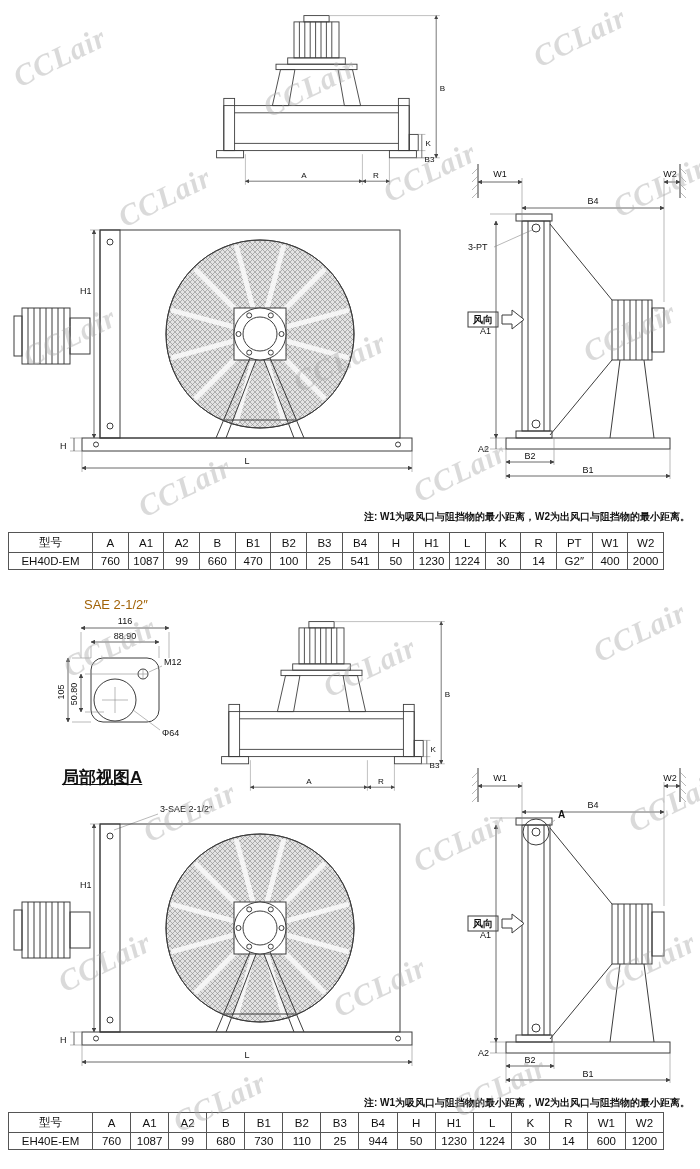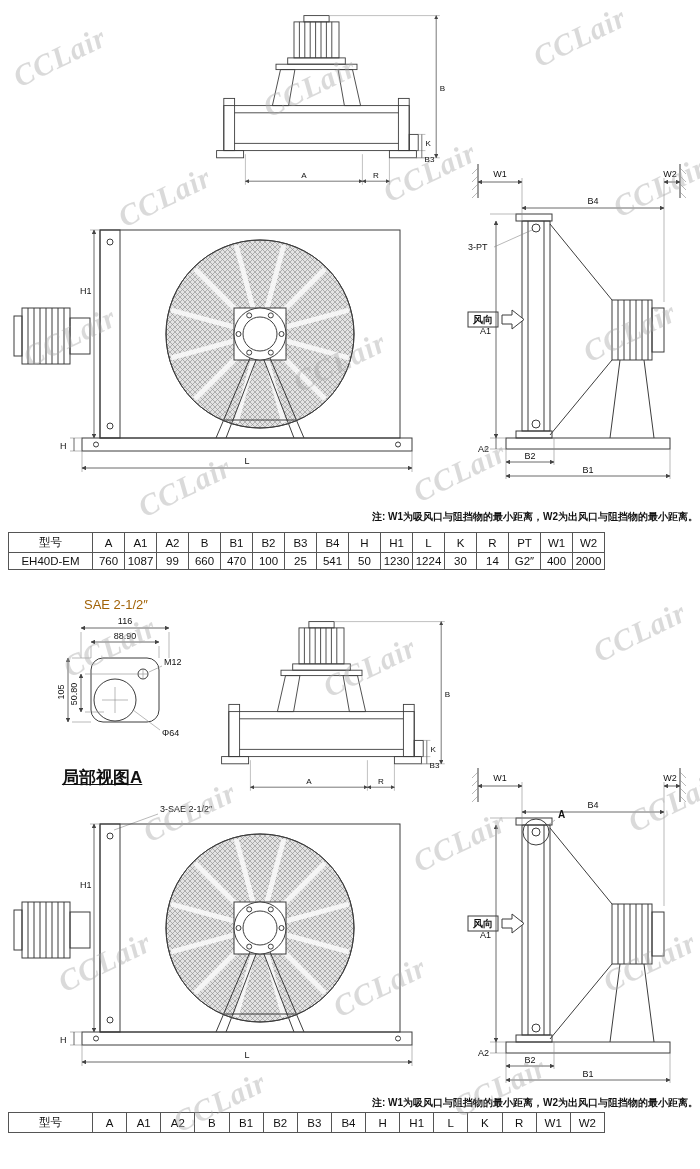--- a/index.html
+++ b/index.html
@@ -12,25 +12,25 @@
         white-space:nowrap; pointer-events:none; letter-spacing:1px; }
 
   svg.drawing { position:absolute; overflow:visible; }
   .ln   { stroke:#3d3d3d; stroke-width:1; fill:none; }
   .thin { stroke:#8a8a8a; stroke-width:.6; fill:none; }
   .dim  { stroke:#444; stroke-width:.8; fill:none; }
   .dtext { font-size:9px; fill:#111; font-family:"Liberation Sans", sans-serif; }
   .dtext.b { font-weight:bold; }
 
   .note { position:absolute; left:0; width:690px; text-align:right; font-size:10px;
-          font-weight:bold; color:#111;margin-left:8px; }
+          font-weight:bold; color:#111; }
   .sec-title { position:absolute; font-size:13px; color:#a16207; }
   .caption { position:absolute; font-size:17px; font-weight:bold; color:#111;text-decoration:underline; }
 
-  table.spec { position:absolute; left:8px; width:597px; border-collapse:collapse;
+  table.spec { position:absolute; left:8px; width:656px; border-collapse:collapse;
                table-layout:fixed; font-size:11.5px; color:#111; background:transparent; }
   table.spec th, table.spec td { border:1px solid #555; text-align:center; padding:2px 0;
                font-weight:normal; white-space:nowrap; overflow:hidden; }
 </style>
 </head>
 <body>
 
 <div id="page">
 
   <svg class="drawing" style="left:195px; top:12px;" width="252" height="198" viewBox="0 0 280 220">
@@ -415,20 +415,38 @@
           <th>H</th>
           <th>H1</th>
           <th>L</th>
           <th>K</th>
           <th>R</th>
           <th>W1</th>
           <th>W2</th>
         </tr>
       </thead>
       <tbody>
+        <tr>
+          <td>EH40E-EM</td>
+          <td>760</td>
+          <td>1087</td>
+          <td>99</td>
+          <td>680</td>
+          <td>730</td>
+          <td>110</td>
+          <td>25</td>
+          <td>944</td>
+          <td>50</td>
+          <td>1230</td>
+          <td>1224</td>
+          <td>30</td>
+          <td>14</td>
+          <td>600</td>
+          <td>1200</td>
+        </tr>
       </tbody>
     </table>
 
 <span class="wm" style="left: 10px; top: 40px;">CCLair</span>
     <span class="wm" style="left: 260px; top: 70px;">CCLair</span>
     <span class="wm" style="left: 530px; top: 20px;">CCLair</span>
     <span class="wm" style="left: 115px; top: 180px;">CCLair</span>
     <span class="wm" style="left: 380px; top: 155px;">CCLair</span>
     <span class="wm" style="left: 610px; top: 170px;">CCLair</span>
     <span class="wm" style="left: 20px; top: 320px;">CCLair</span>

